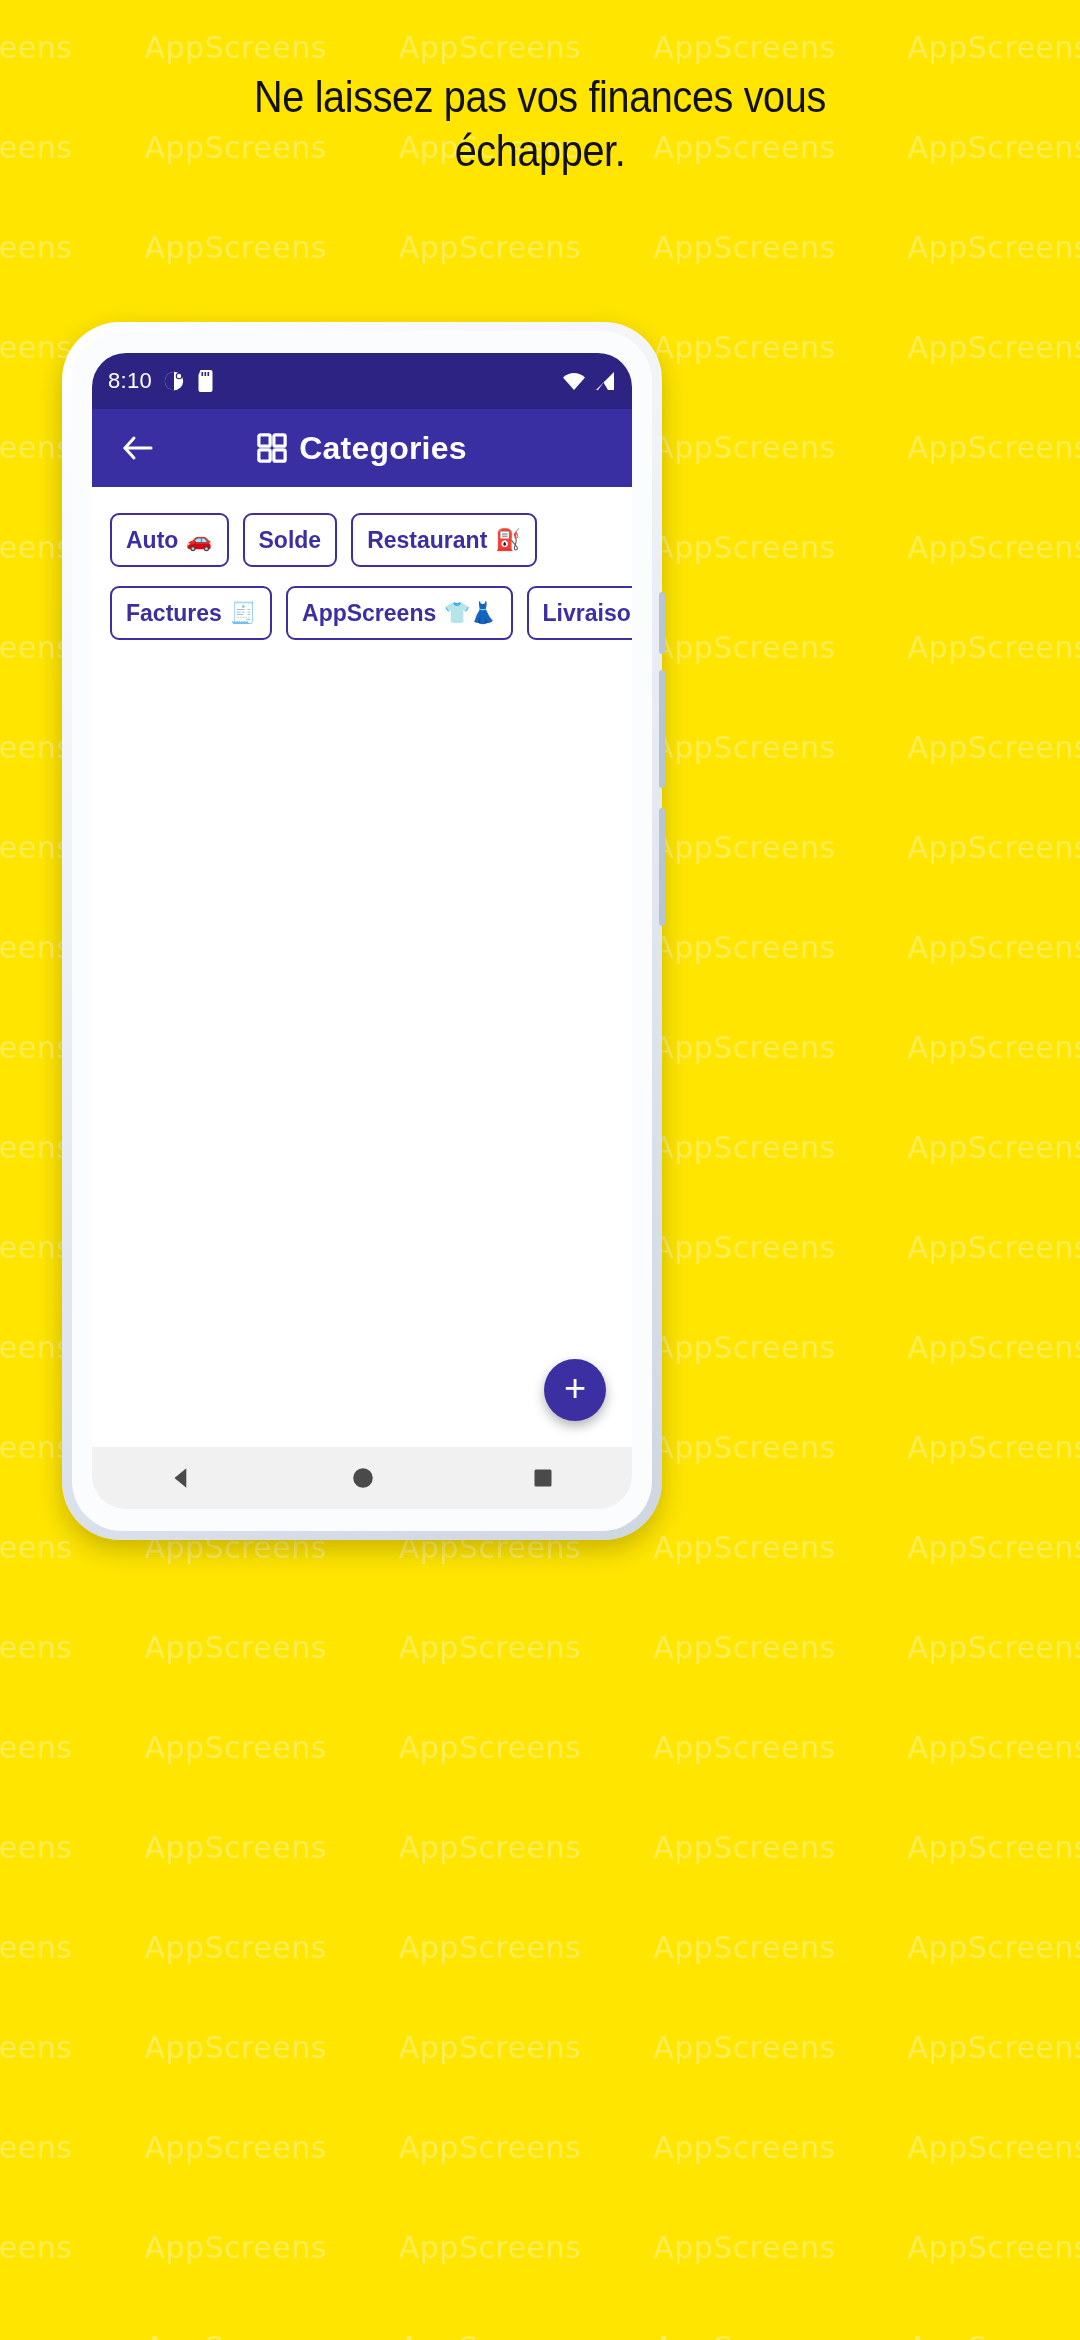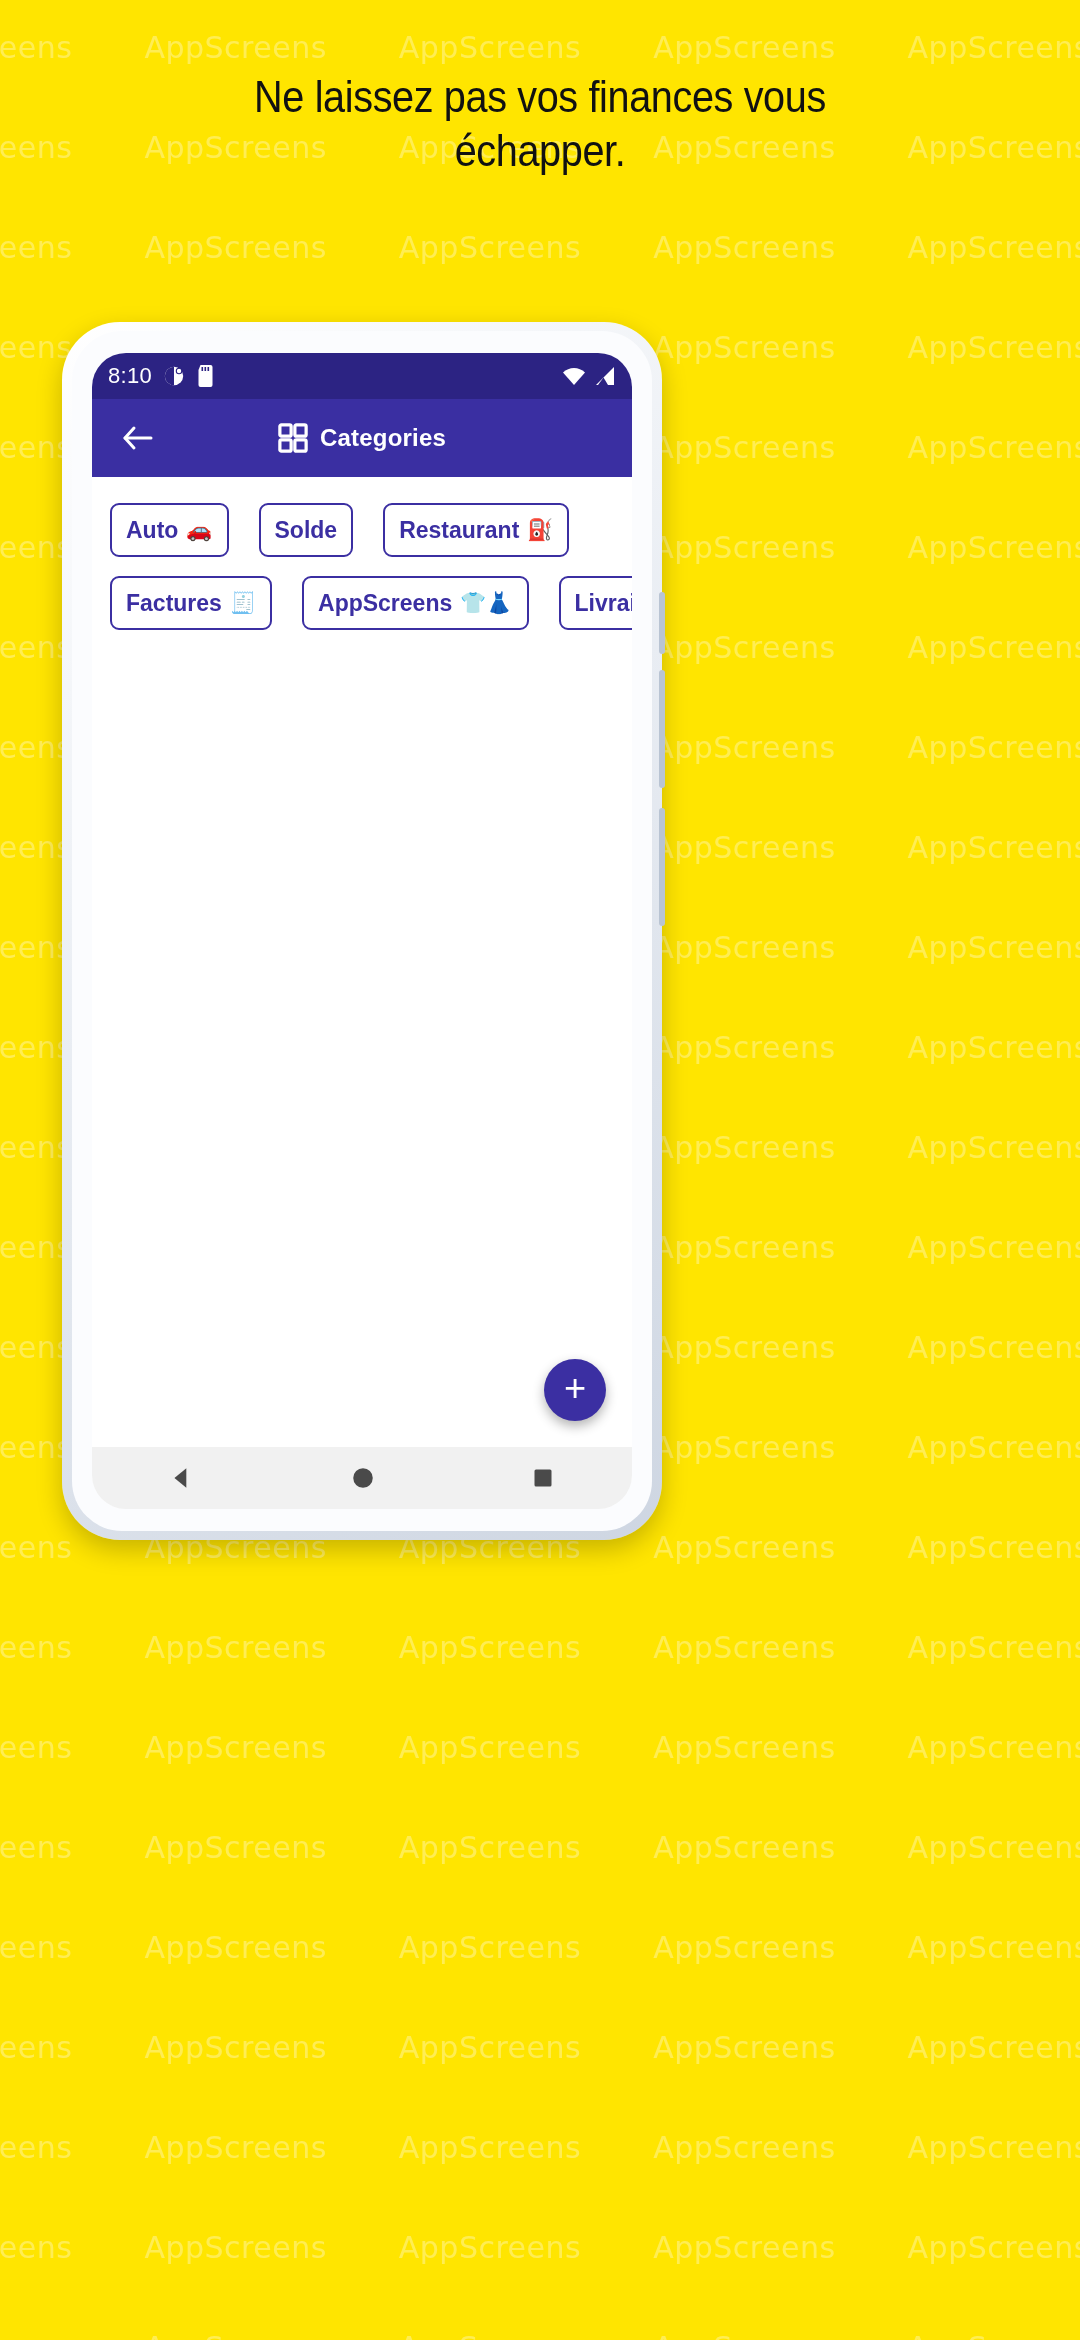--- a/index.html
+++ b/index.html
@@ -83,21 +83,21 @@
     width:6px;
     border-radius:4px;
     background:#b9c4d3;
   }
   #side-btn-1 { top:270px; height:62px; }
   #side-btn-2 { top:348px; height:118px; }
   #side-btn-3 { top:486px; height:118px; }
 
   
   #statusbar {
-    height:46px;
+    height:56px;
     background:#2C2383;
     display:flex;
     align-items:center;
     padding:16px 16px;
     flex:none;
     position:relative;
   }
   #sb-left { display:flex; align-items:center; gap:11px; }
   #sb-time {
     color:#ffffff;
@@ -126,38 +126,38 @@
   }
   #appbar-center {
     position:absolute;
     left:0; right:0; top:0; bottom:0;
     display:flex; align-items:center; justify-content:center;
     gap:12px;
     pointer-events:none;
   }
   #appbar-title {
     color:#ffffff;
-    font-size:24px;
+    font-size:32px;
     font-weight:700;
     letter-spacing:0.2px;
   }
   #grid-icon { display:block; }
 
   
   #content {
     flex:1;
     background:#ffffff;
     position:relative;
     padding:26px 18px 0 18px;
     overflow:hidden;
   }
   .chip-row {
     display:flex;
     flex-wrap:nowrap;
-    gap:30px;
+    gap:14px;
     margin-bottom:19px;
   }
   .chip {
     border:2px solid #3B2FA2;
     border-radius:9px;
     background:#ffffff;
     color:#3B2FA2;
     font-size:23px;
     font-weight:700;
     padding:13px 14px;

